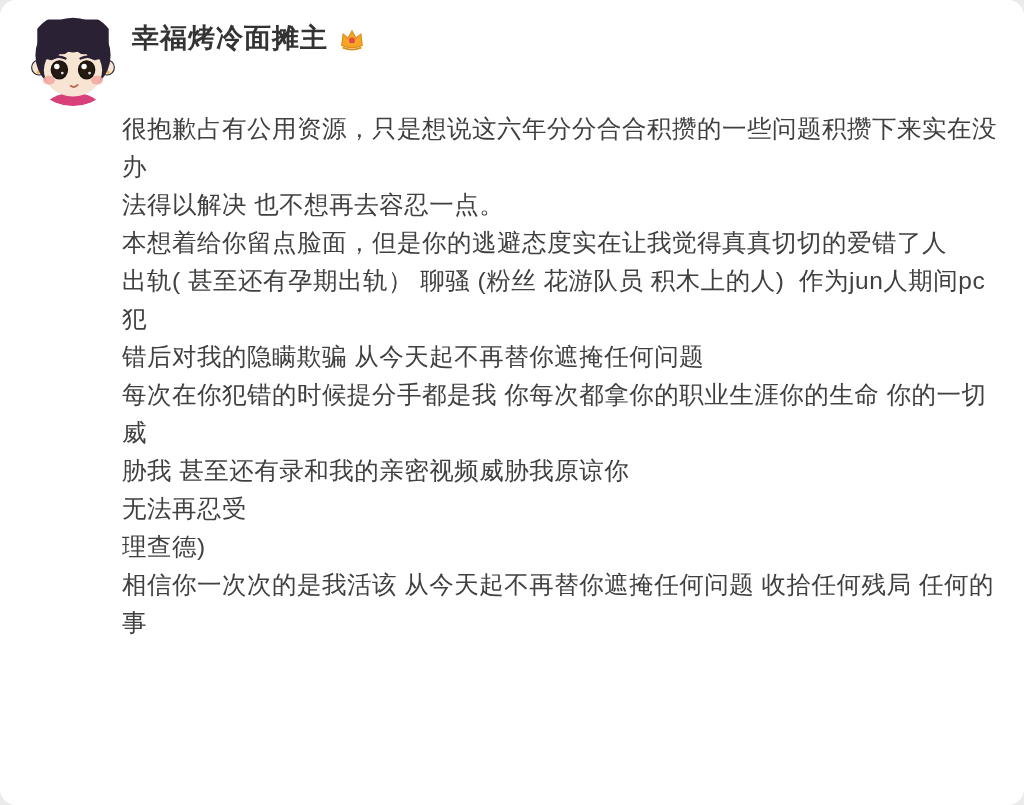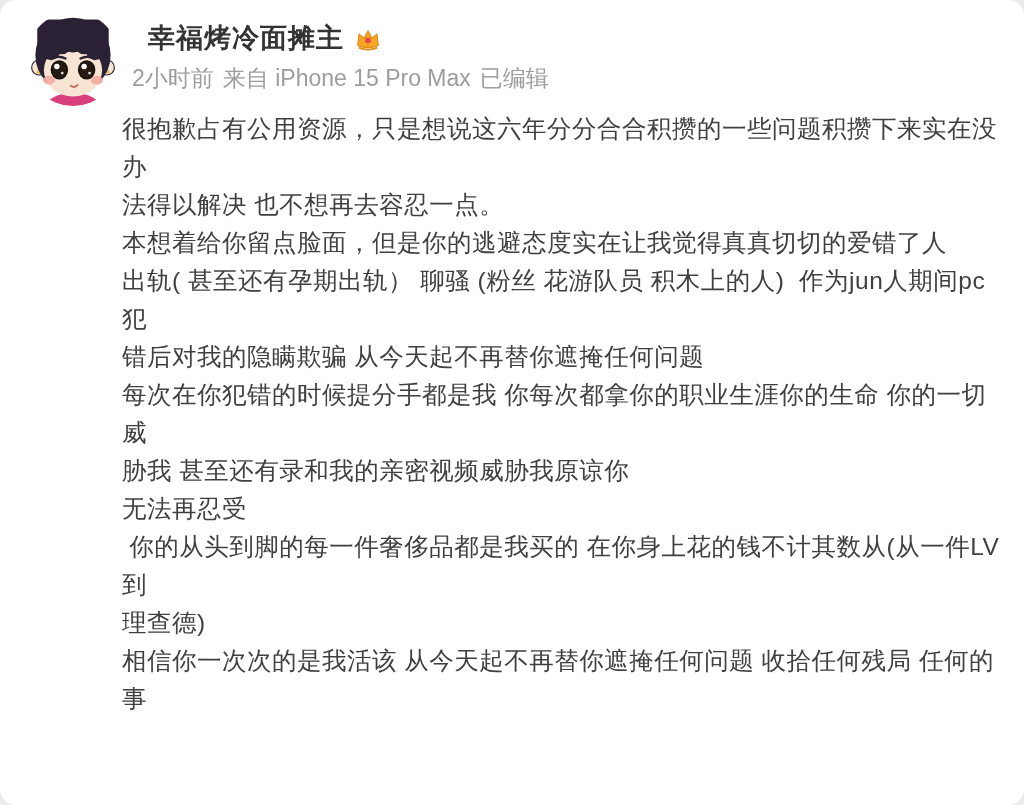--- a/index.html
+++ b/index.html
@@ -39,21 +39,20 @@
     display: flex;
     align-items: center;
     gap: 9px;
   }
   .author-name {
     font-size: 27px;
     font-weight: bold;
     color: #333333;
     letter-spacing: 1px;
     cursor: pointer;
-    margin-left: 16px;
   }
   .crown-icon { width: 30px; height: 28px; margin-top: 2px; }
   .meta-row {
     position: absolute;
     left: 132px;
     top: 63px;
     font-size: 23px;
     color: #9d9d9d;
     display: flex;
     gap: 9px;
@@ -129,35 +128,29 @@
 
     <div class="author-row">
       <span class="author-name">幸福烤冷面摊主</span>
       <svg class="crown-icon" viewBox="0 0 24 24">
         <path d="M3.2,17.5 L4.4,7.8 L8.6,11.4 L12,5.2 L15.4,11.4 L19.6,7.8 L20.8,17.5 Q12,21.2 3.2,17.5 Z" fill="#f6a623" stroke="#de8d18" stroke-width="1"></path>
         <circle cx="12" cy="13.2" r="2.5" fill="#e8474b"></circle>
         <path d="M4.6,19.6 Q12,22.6 19.4,19.6" stroke="#de8d18" stroke-width="1.6" fill="none" stroke-linecap="round"></path>
       </svg>
     </div>
 
-    <div class="meta-row">
-      <span>2小时前</span>
-      <span>来自 iPhone 15 Pro Max</span>
-      <span>已编辑</span>
-    </div>
 
     <div class="post-body">
       <div class="post-line">很抱歉占有公用资源，只是想说这六年分分合合积攒的一些问题积攒下来实在没办</div>
       <div class="post-line">法得以解决 也不想再去容忍一点。</div>
       <div class="post-line">本想着给你留点脸面，但是你的逃避态度实在让我觉得真真切切的爱错了人</div>
       <div class="post-line">出轨( 甚至还有孕期出轨） 聊骚 (粉丝 花游队员 积木上的人)  作为jun人期间pc  犯</div>
       <div class="post-line">错后对我的隐瞒欺骗 从今天起不再替你遮掩任何问题</div>
       <div class="post-line">每次在你犯错的时候提分手都是我 你每次都拿你的职业生涯你的生命 你的一切威</div>
       <div class="post-line">胁我 甚至还有录和我的亲密视频威胁我原谅你</div>
       <div class="post-line">无法再忍受</div>
-      <div class="post-line"> 你的从头到脚的每一件奢侈品都是我买的 在你身上花的钱不计其数从(从一件LV到</div>
       <div class="post-line">理查德)</div>
       <div class="post-line">相信你一次次的是我活该 从今天起不再替你遮掩任何问题 收拾任何残局 任何的事</div>
 
     </div>
 
   </div>
 </div>
 
 </body></html>

